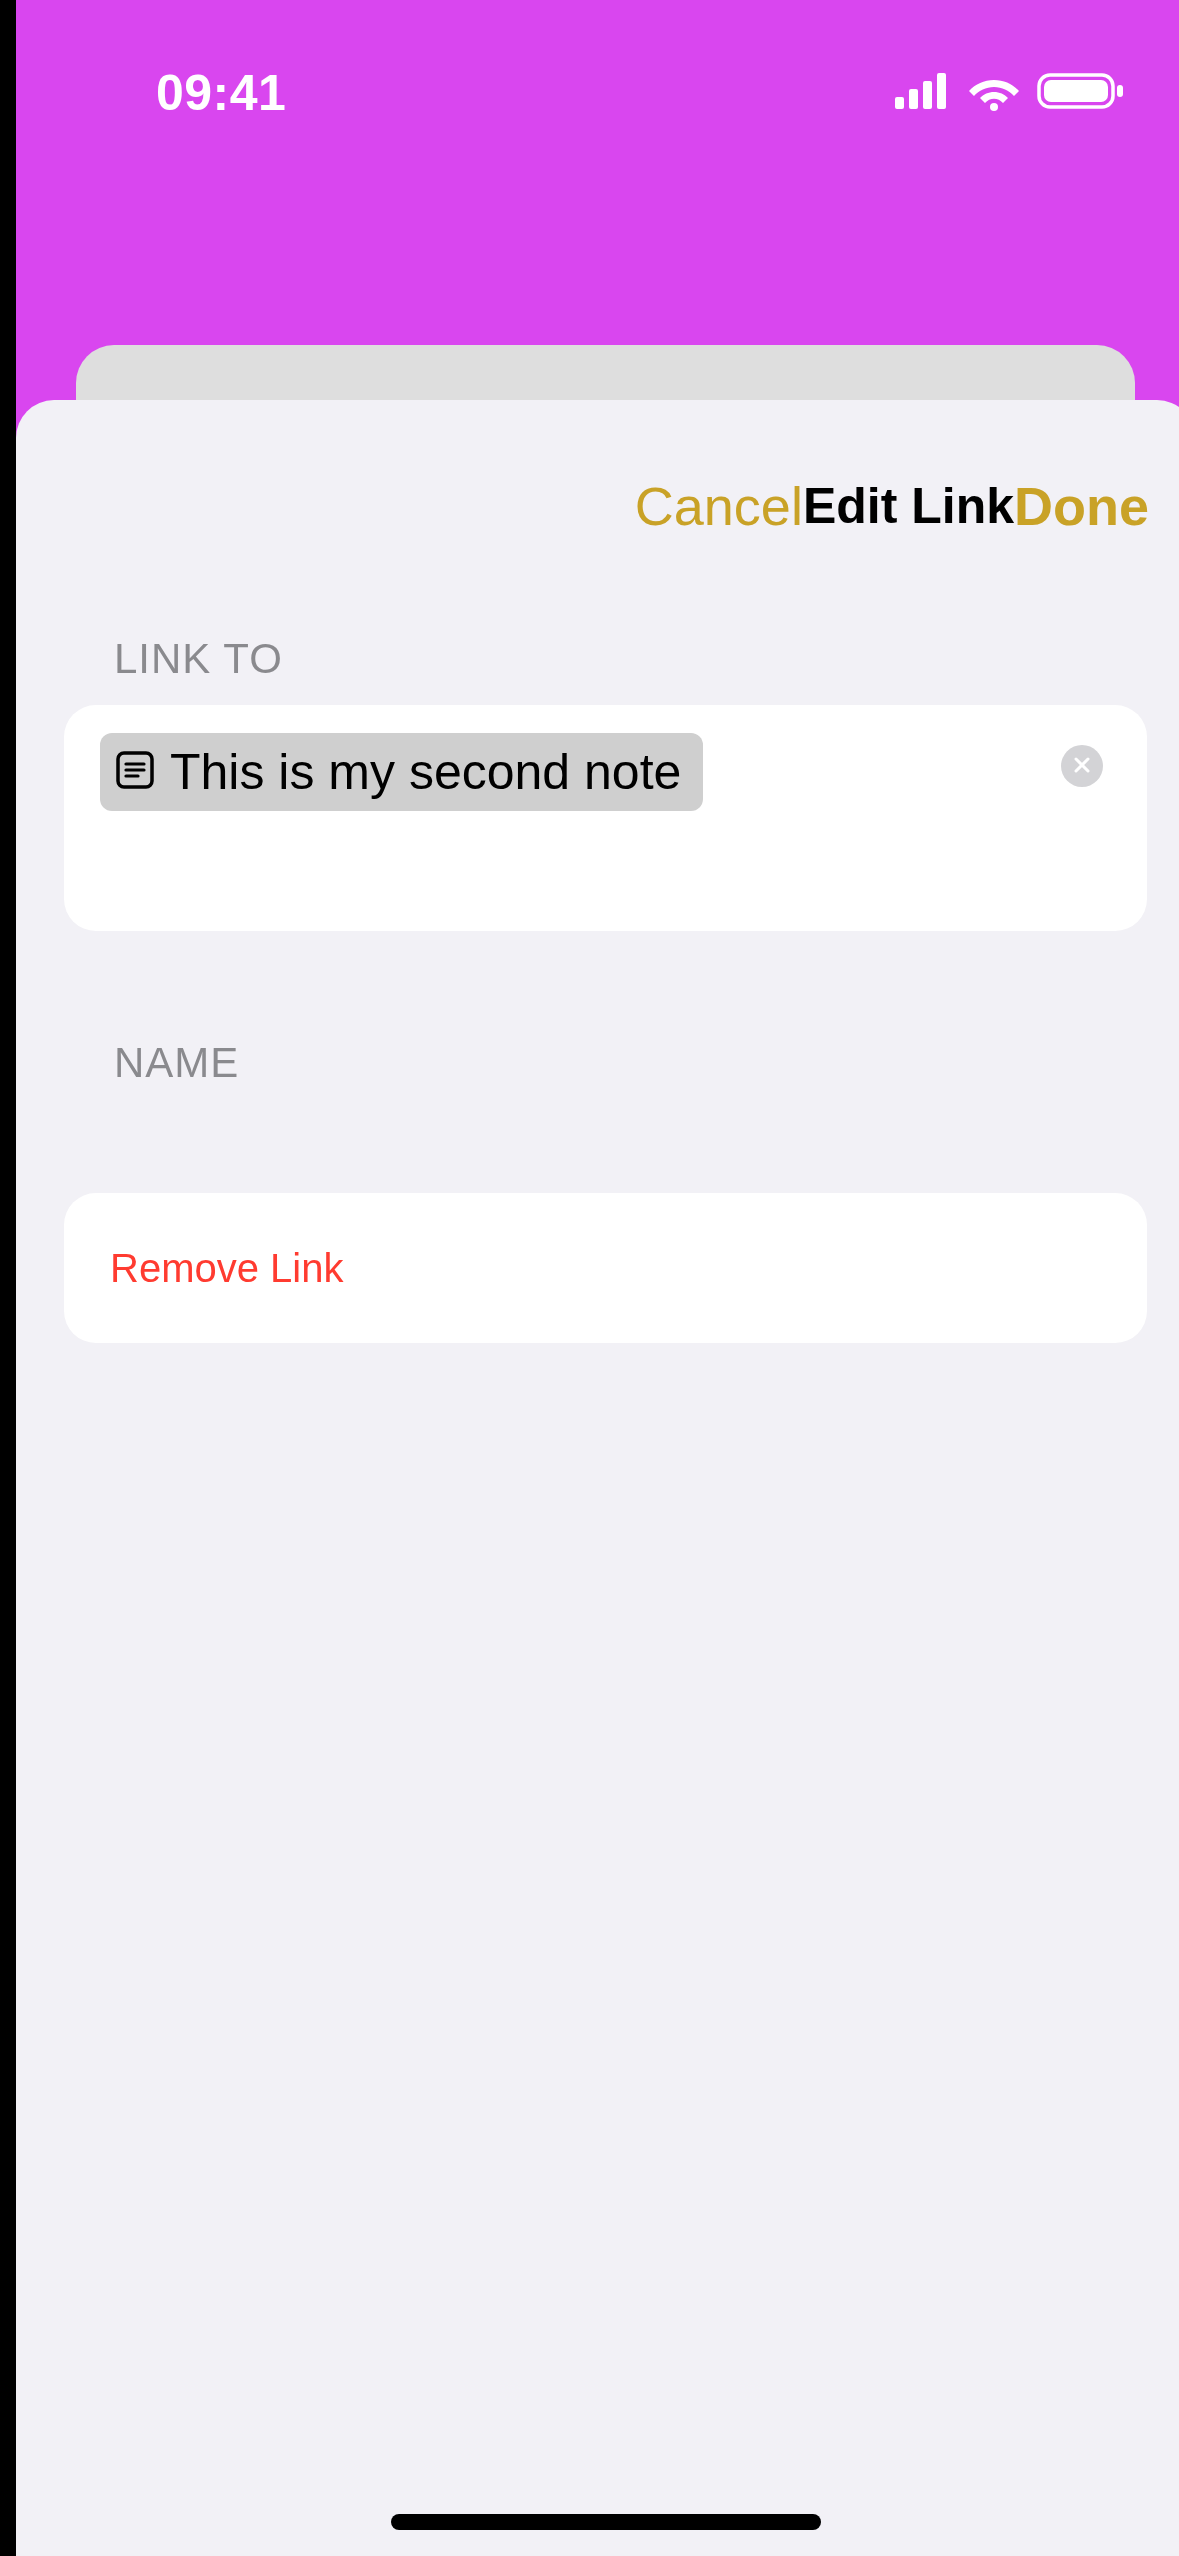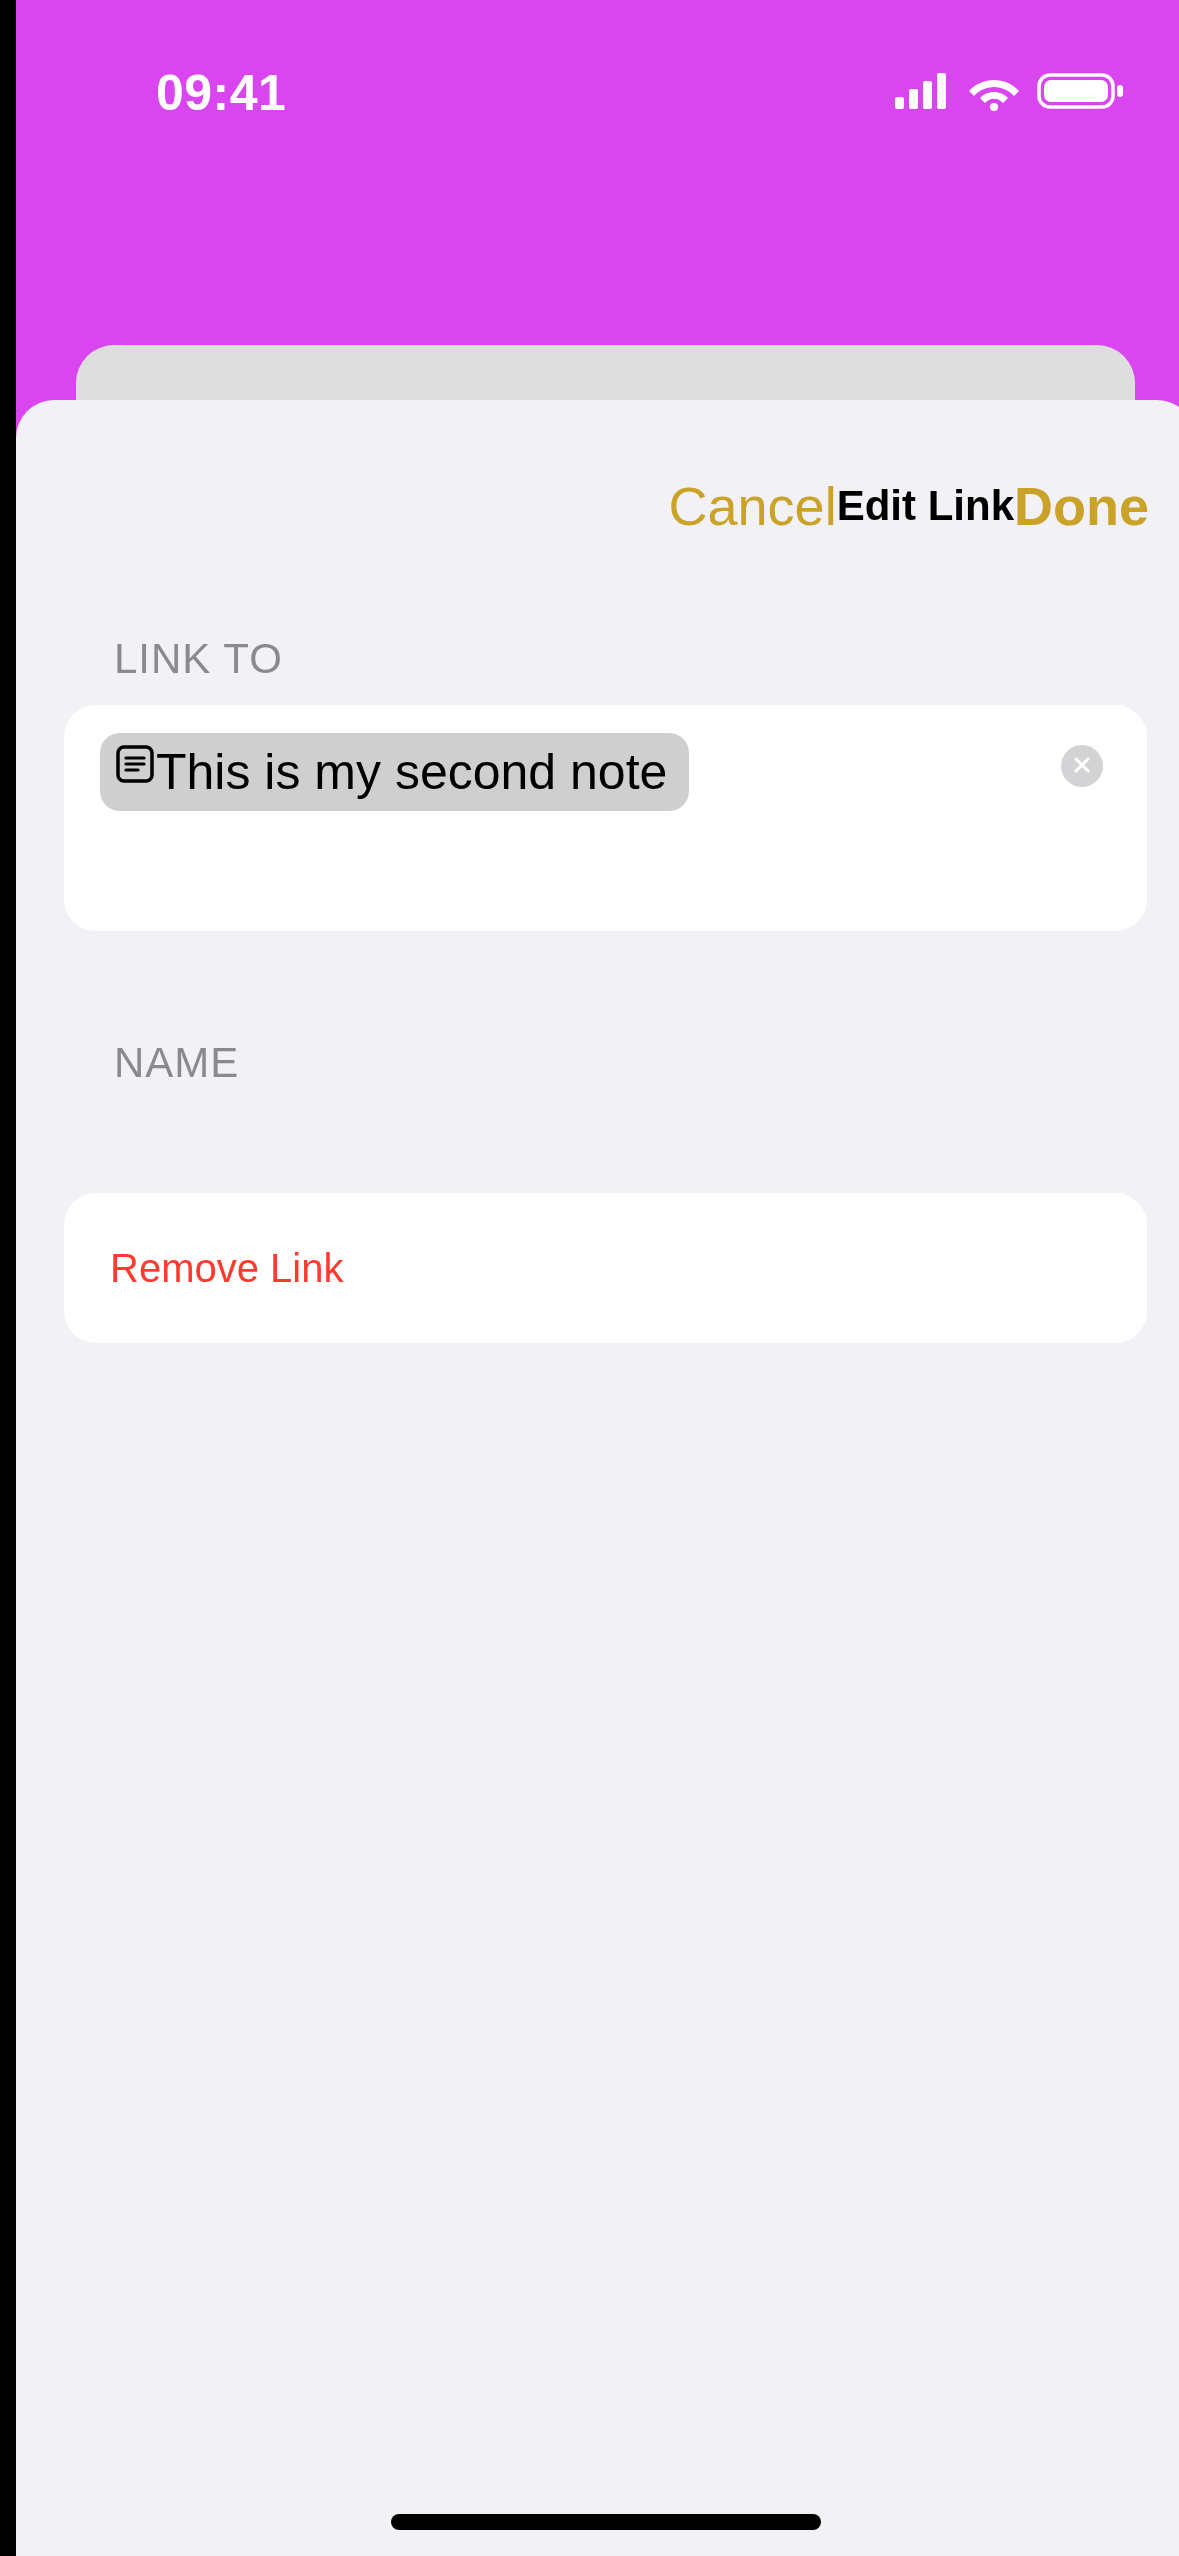--- a/index.html
+++ b/index.html
@@ -86,21 +86,21 @@
       border: none;
       cursor: pointer;
     }
     .nav-btn.cancel {
       font-weight: 400;
     }
     .nav-btn.done {
       font-weight: 600;
     }
     .sheet-title {
-      font-size: 42px;
+      font-size: 50px;
       font-weight: 600;
       color: #000;
     }
     
     .section {
       margin-top: 98px;
       padding: 0 48px;
     }
     .section + .section {
       margin-top: 108px;
@@ -120,23 +120,25 @@
     
     .link-field {
       min-height: 226px;
       padding: 28px 36px;
       display: flex;
       align-items: flex-start;
       position: relative;
     }
     .chip {
       display: inline-flex;
+      align-items: center;
       background: #cfcfcf;
-      border-radius: 20px;
+      border-radius: 12px;
       padding: 10px 22px 10px 14px;
+      gap: 14px;
     }
     .chip-text {
       font-size: 50px;
       color: #000;
       font-weight: 400;
     }
     .clear-btn {
       position: absolute;
       right: 44px;
       top: 40px;

